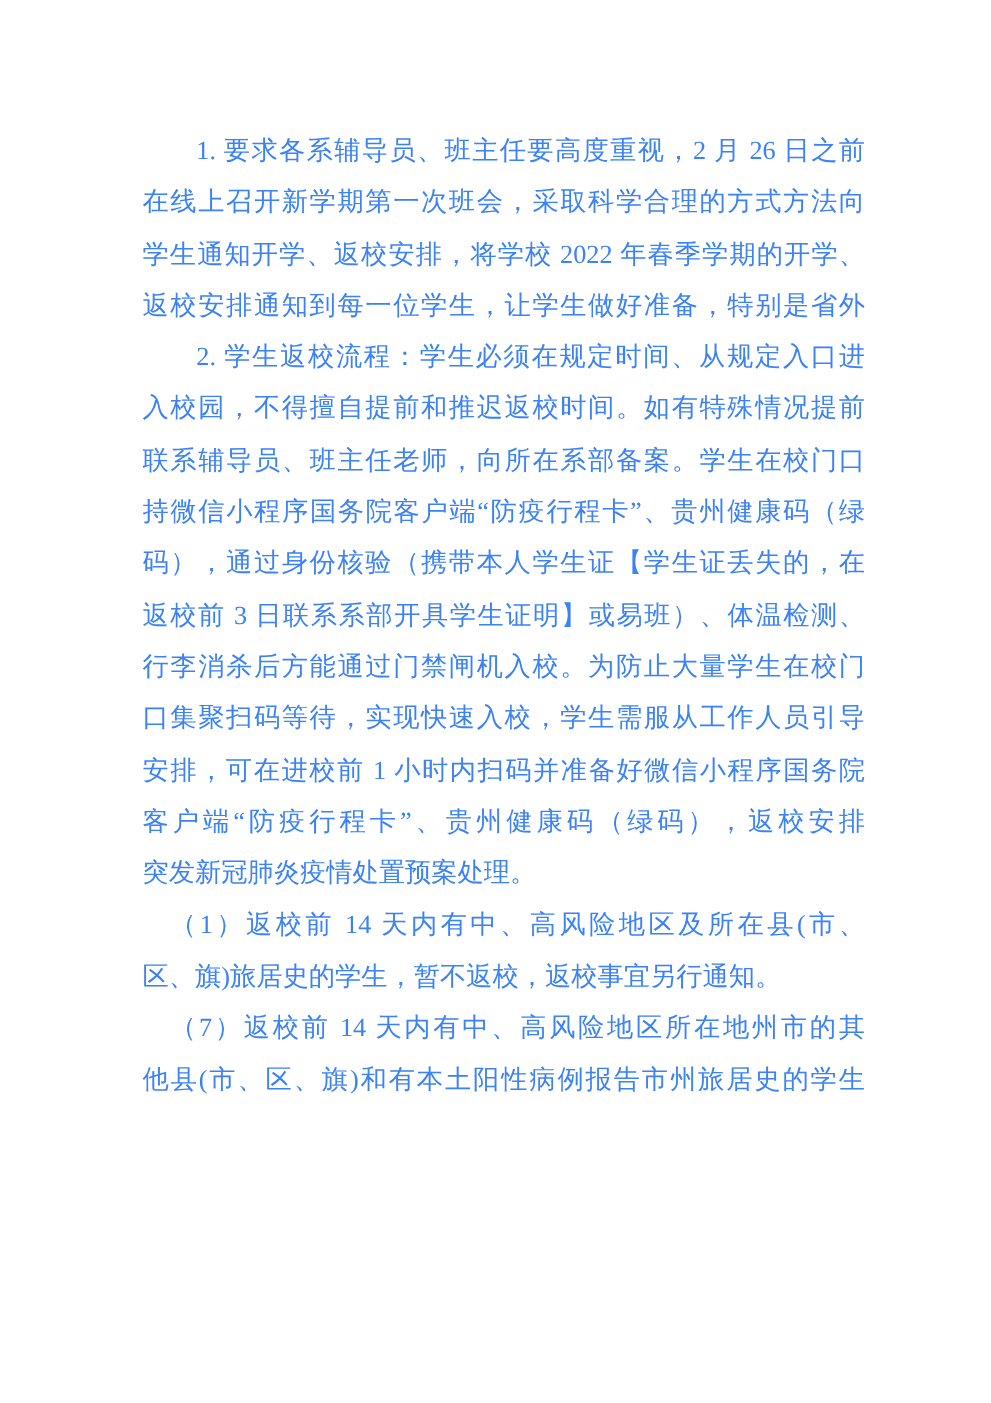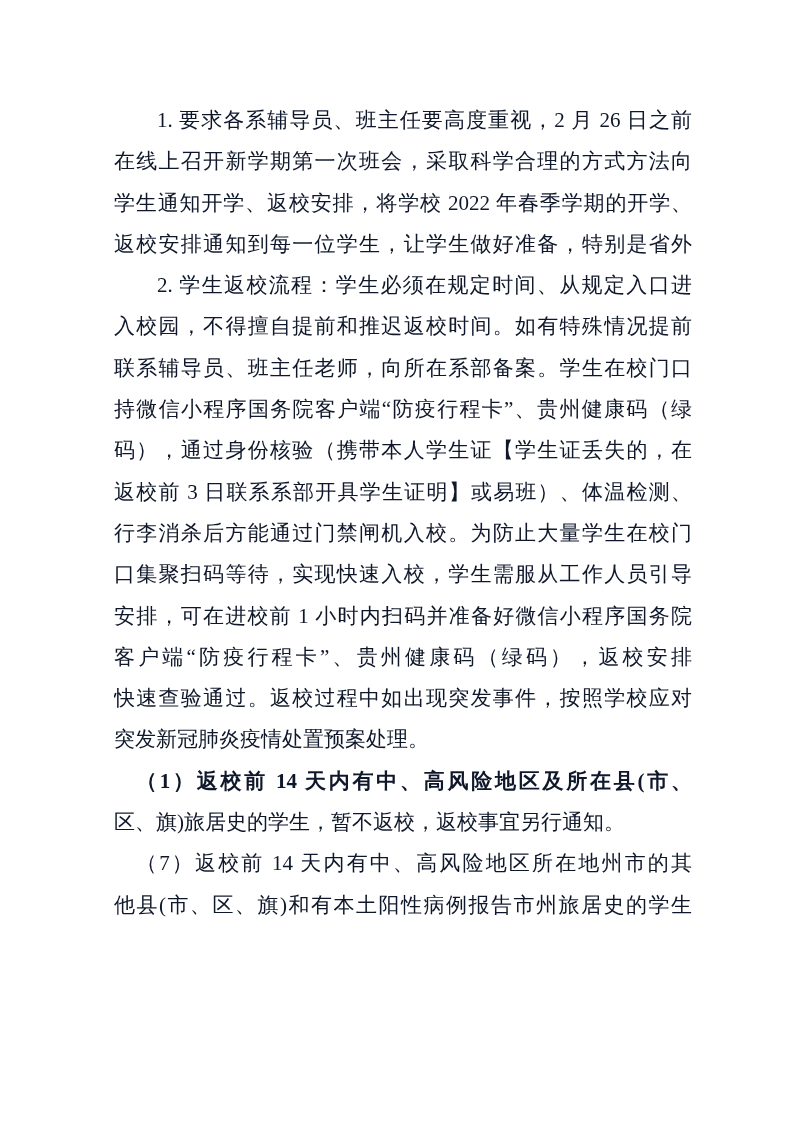--- a/index.html
+++ b/index.html
@@ -8,21 +8,21 @@
     height: 1122px;
     background: #ffffff;
   }
   .page {
     position: relative;
     width: 793px;
     height: 1122px;
     background: #ffffff;
     overflow: hidden;
     font-family: "Liberation Serif", "DejaVu Serif", serif;
-    color: #0f172a;
+    color: #3b82f6;
   }
   .doc-body {
     position: absolute;
     left: 114px;
     top: 100px;
     width: 578px;
     font-size: 21px;
     line-height: 41.3px;
     font-weight: 400;
   }
@@ -53,25 +53,24 @@
         <div class="line" style="padding-left: 43px;">2. 学生返校流程：学生必须在规定时间、从规定入口进</div>
         <div class="line">入校园，不得擅自提前和推迟返校时间。如有特殊情况提前</div>
         <div class="line">联系辅导员、班主任老师，向所在系部备案。学生在校门口</div>
         <div class="line">持微信小程序国务院客户端“防疫行程卡”、贵州健康码（绿</div>
         <div class="line">码），通过身份核验（携带本人学生证【学生证丢失的，在</div>
         <div class="line">返校前 3 日联系系部开具学生证明】或易班）、体温检测、</div>
         <div class="line">行李消杀后方能通过门禁闸机入校。为防止大量学生在校门</div>
         <div class="line">口集聚扫码等待，实现快速入校，学生需服从工作人员引导</div>
         <div class="line">安排，可在进校前 1 小时内扫码并准备好微信小程序国务院</div>
         <div class="line">客户端“防疫行程卡”、贵州健康码（绿码），返校安排</div>
-        <div class="line">快速查验通过。返校过程中如出现突发事件，按照学校应对</div>
         <div class="line no-flush-last">突发新冠肺炎疫情处置预案处理。</div>
       </div>
       <div class="paragraph">
-        <div class="line" style="padding-left: 22px; font-weight: bold;">（1）返校前 14 天内有中、高风险地区及所在县(市、</div>
+        <div class="line" style="padding-left: 22px;">（1）返校前 14 天内有中、高风险地区及所在县(市、</div>
         <div class="line no-flush-last">区、旗)旅居史的学生，暂不返校，返校事宜另行通知。</div>
       </div>
       <div class="paragraph">
         <div class="line" style="padding-left: 22px;">（7）返校前 14 天内有中、高风险地区所在地州市的其</div>
         <div class="line">他县(市、区、旗)和有本土阳性病例报告市州旅居史的学生</div>
       </div>
     </div>
 </div>
 
 </body></html>

